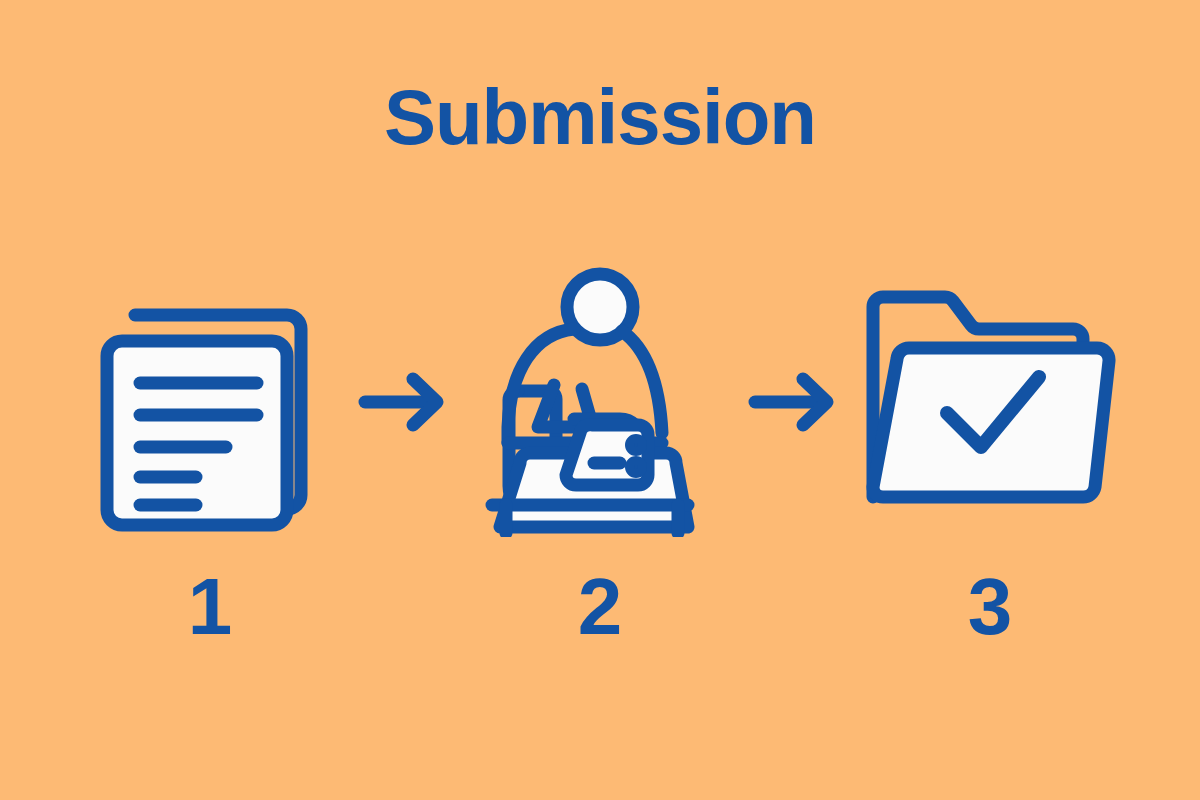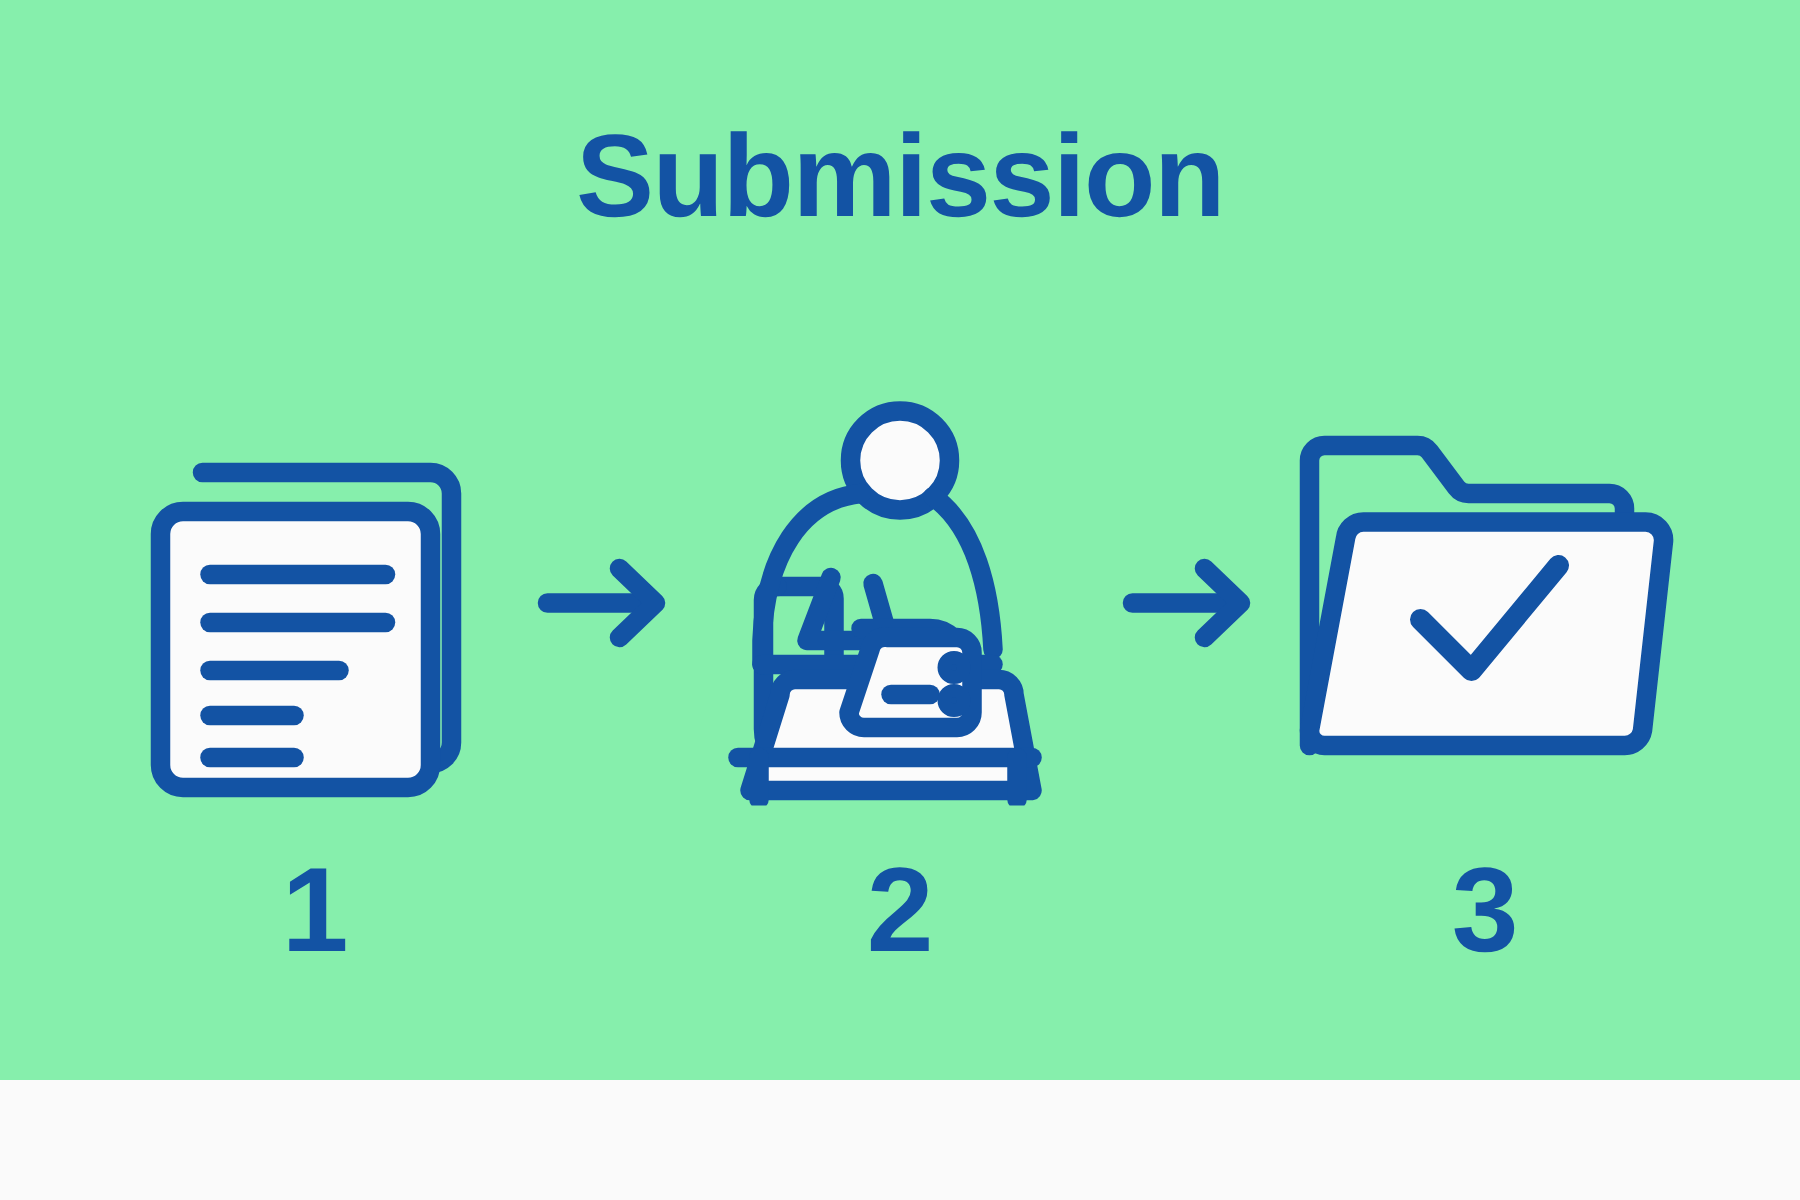--- a/index.html
+++ b/index.html
@@ -11,22 +11,22 @@
     width: 1200px;
     height: 800px;
     background: #fafafa;
     font-family: "Liberation Sans", sans-serif;
     overflow: hidden;
   }
 
   .poster {
     position: relative;
     width: 1200px;
-    height: 720px;
-    background: #86efac;
+    height: 800px;
+    background: #fdba74;
     box-sizing: border-box;
     text-decoration: underline;
   }
 
   
   .title {
     position: absolute;
     top: 78px;
     left: 0;
     width: 1200px;

